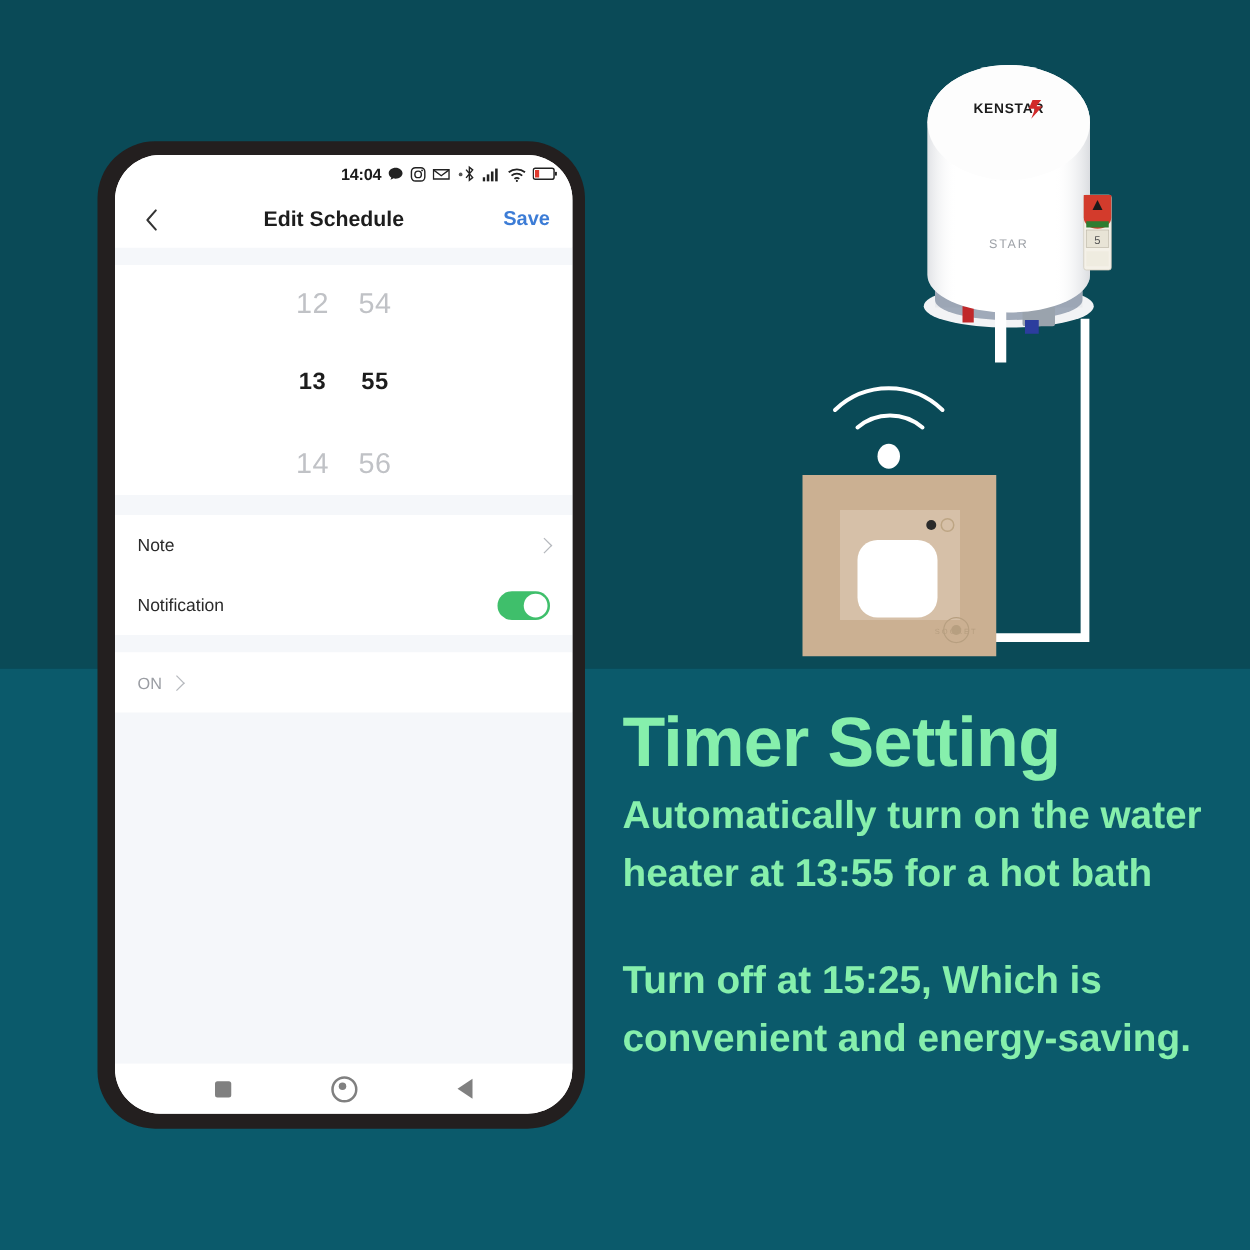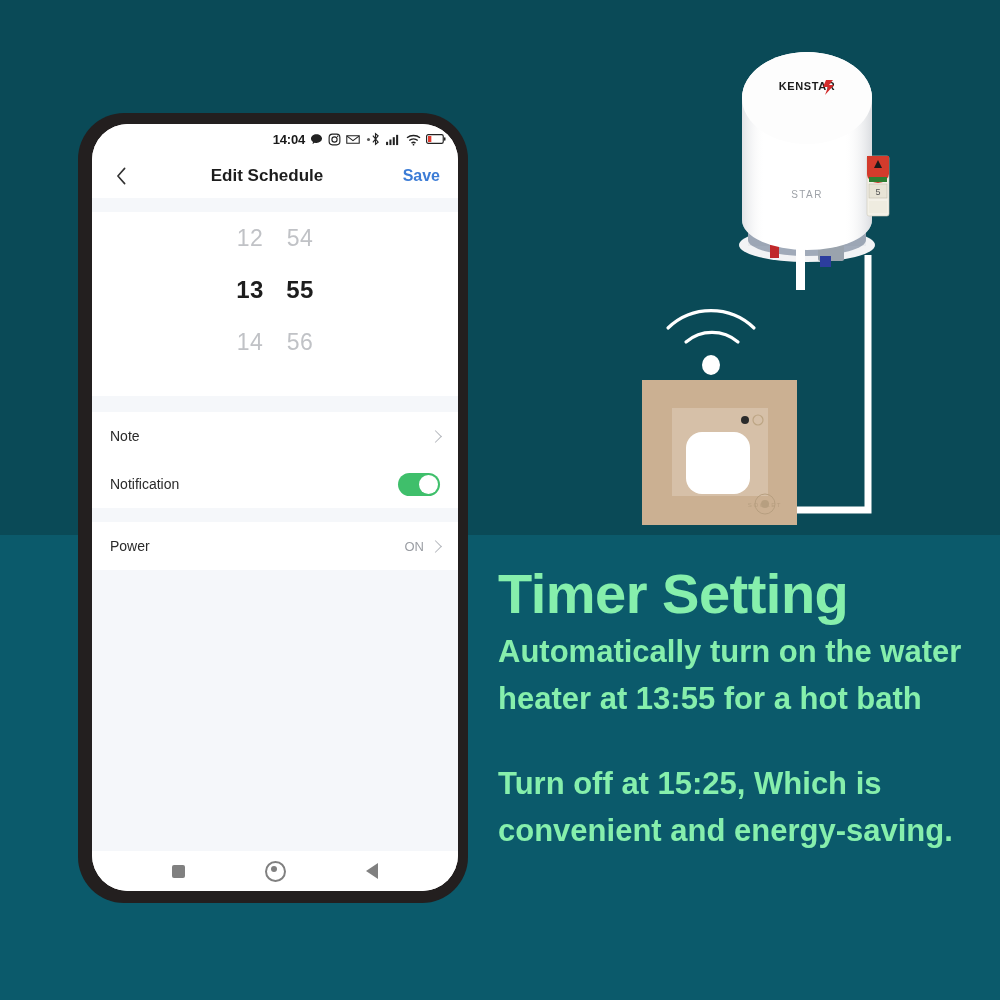--- a/index.html
+++ b/index.html
@@ -126,44 +126,44 @@
     height: 14px;
     background: #f5f7fa;
   }
 
   
   .picker {
     background: #ffffff;
     height: 184px;
     display: flex;
     flex-direction: column;
-    justify-content: flex-start;
-    align-items: center;
-    gap: 0px;
+    justify-content: flex-end;
+    align-items: center;
+    gap: 12px;
   }
   .picker-row {
     display: flex;
     justify-content: center;
     width: 100%;
     height: 52px;
     align-items: center;
     gap: 14px;
   }
   .picker-row span {
     width: 36px;
     text-align: center;
     letter-spacing: 0.5px;
   }
   .picker-row.dim span {
     font-size: 23px;
     color: #c0c2c6;
     font-weight: 400;
   }
   .picker-row.sel span {
-    font-size: 24px;
+    font-size: 19px;
     color: #1d1d1d;
     font-weight: bold;
   }
 
   .divider-band {
     height: 16px;
     background: #f5f7fa;
   }
 
   
@@ -456,21 +456,20 @@
             <span class="toggle">
               <span class="knob"></span>
             </span>
           </div>
         </div>
 
         <div class="rows-gap"></div>
 
         <div class="rows">
           <div class="row">
-            <span class="label">Power</span>
             <span class="value">ON</span>
             <span class="chev"></span>
           </div>
         </div>
 
         <div class="fill-rest"></div>
 
         <div class="navbar">
           <span class="nav-sq"></span>
           <span class="nav-home"></span>

